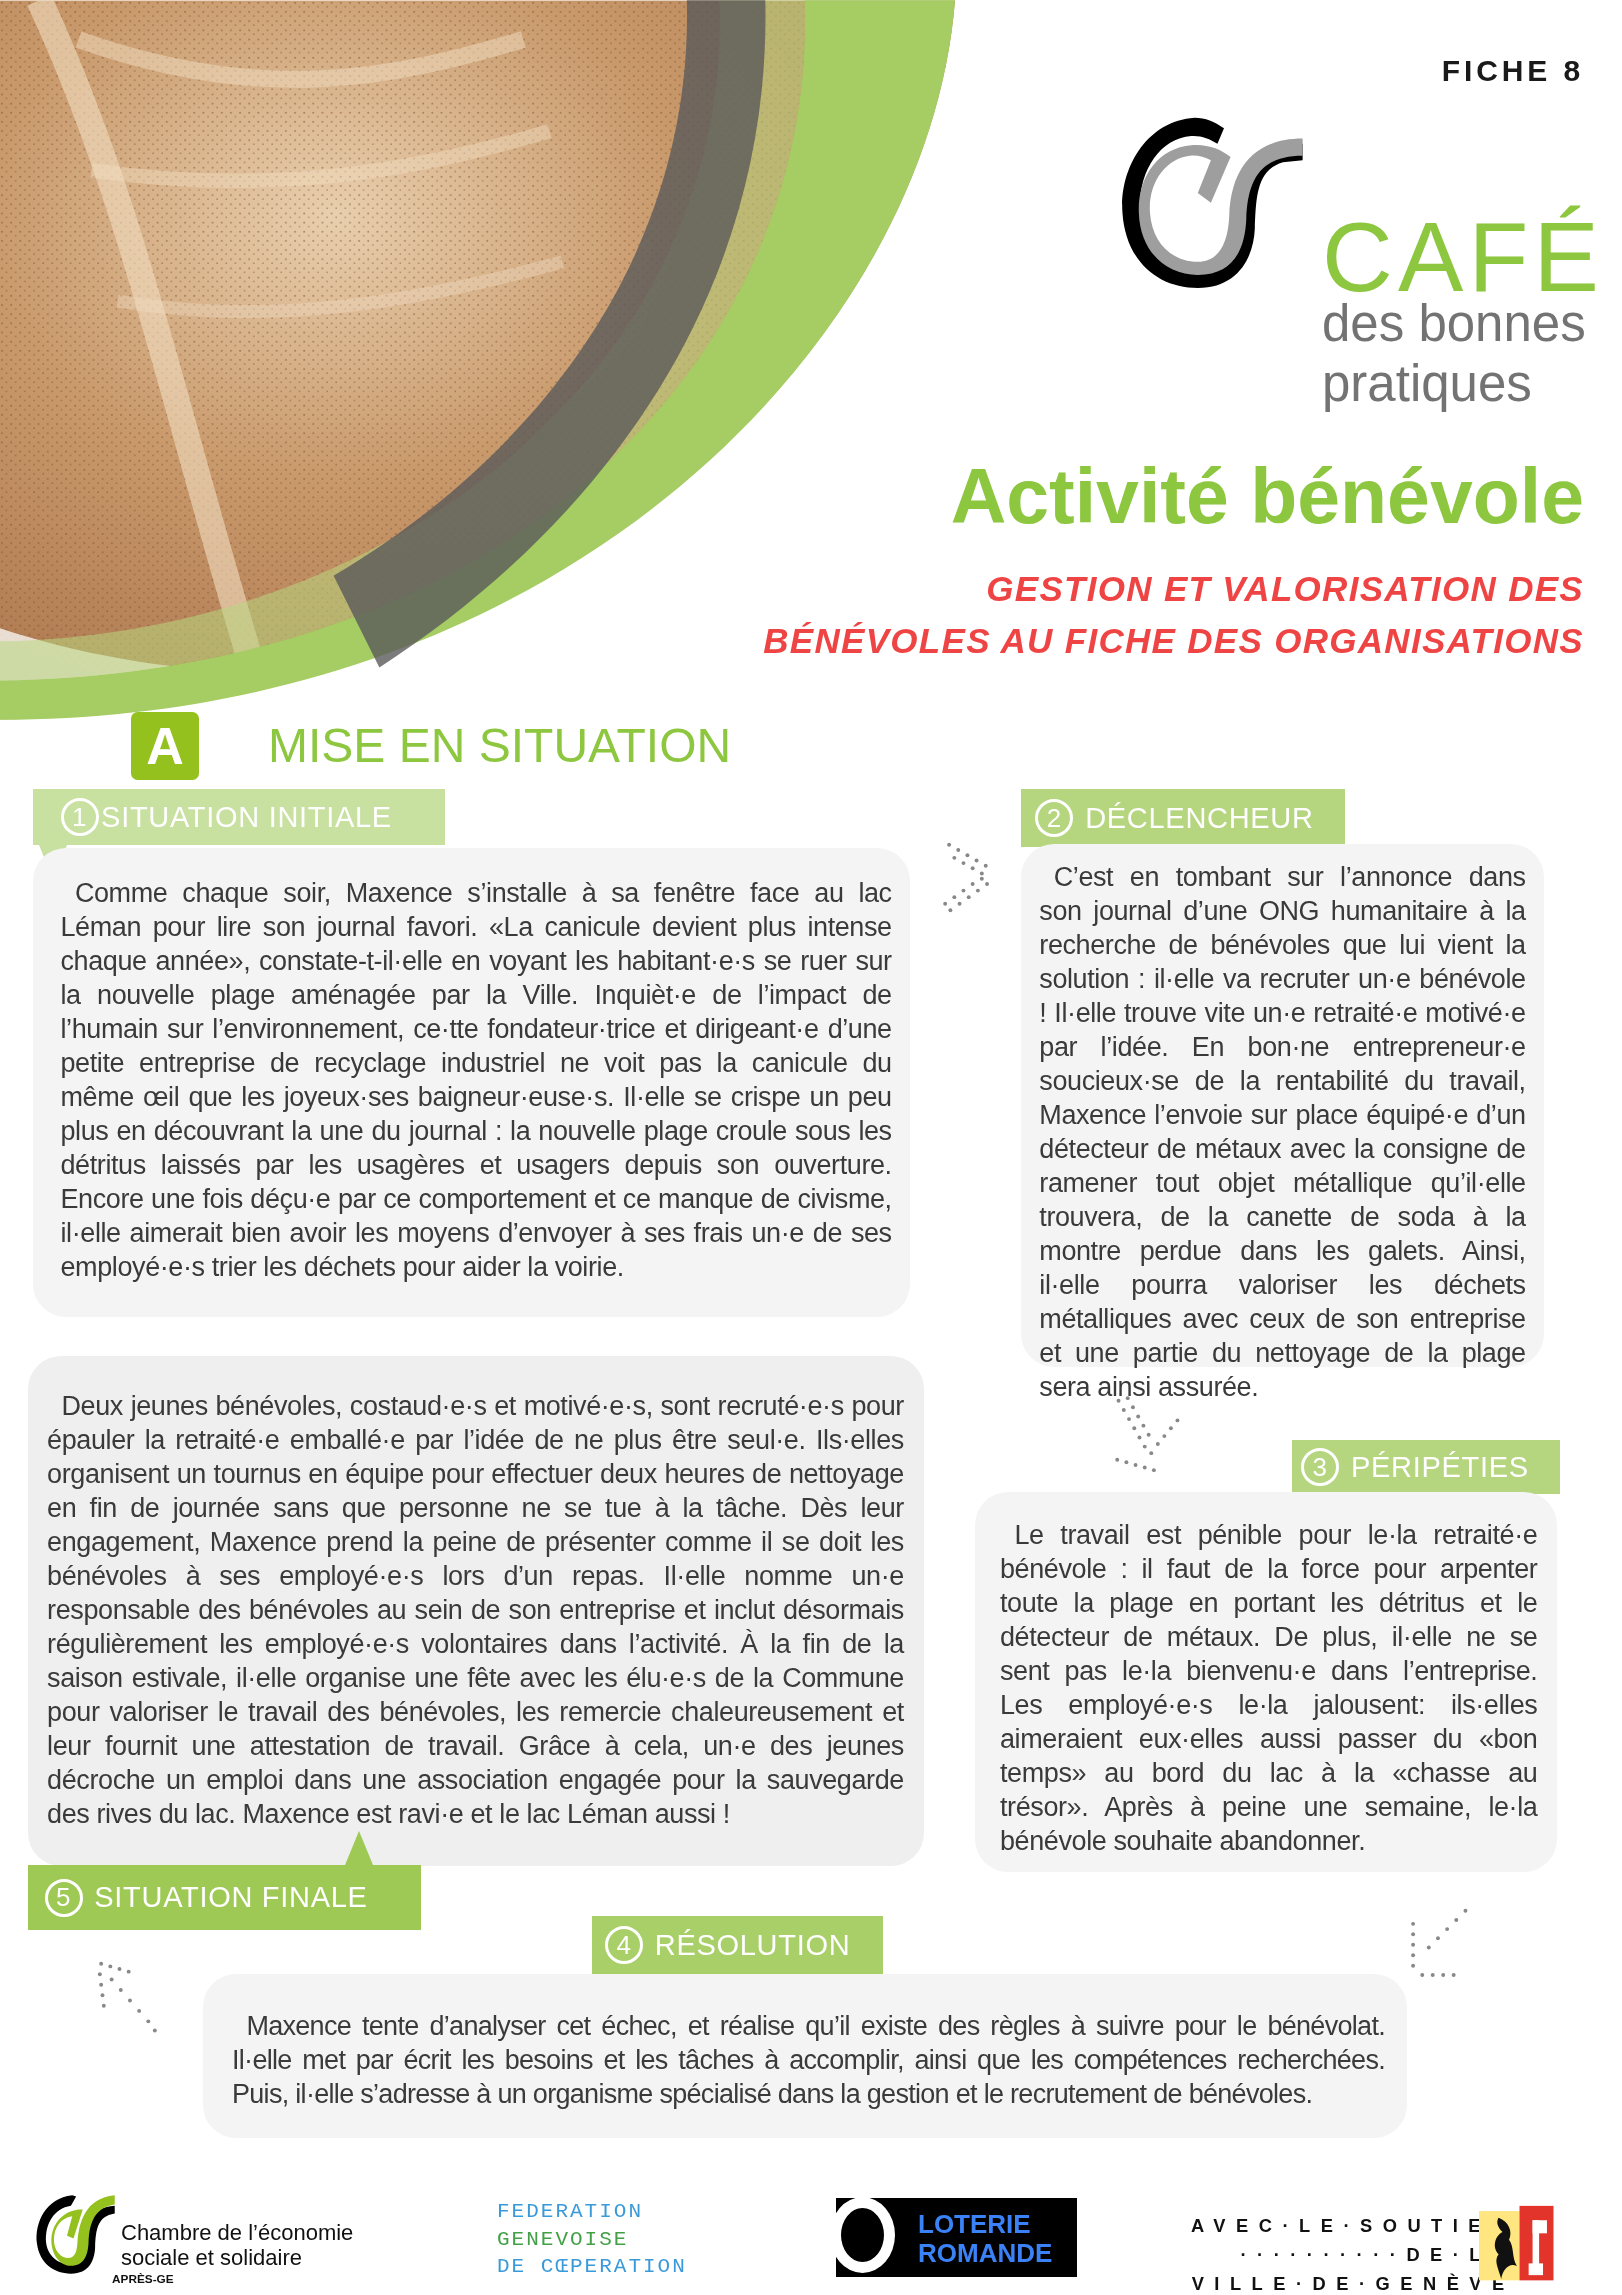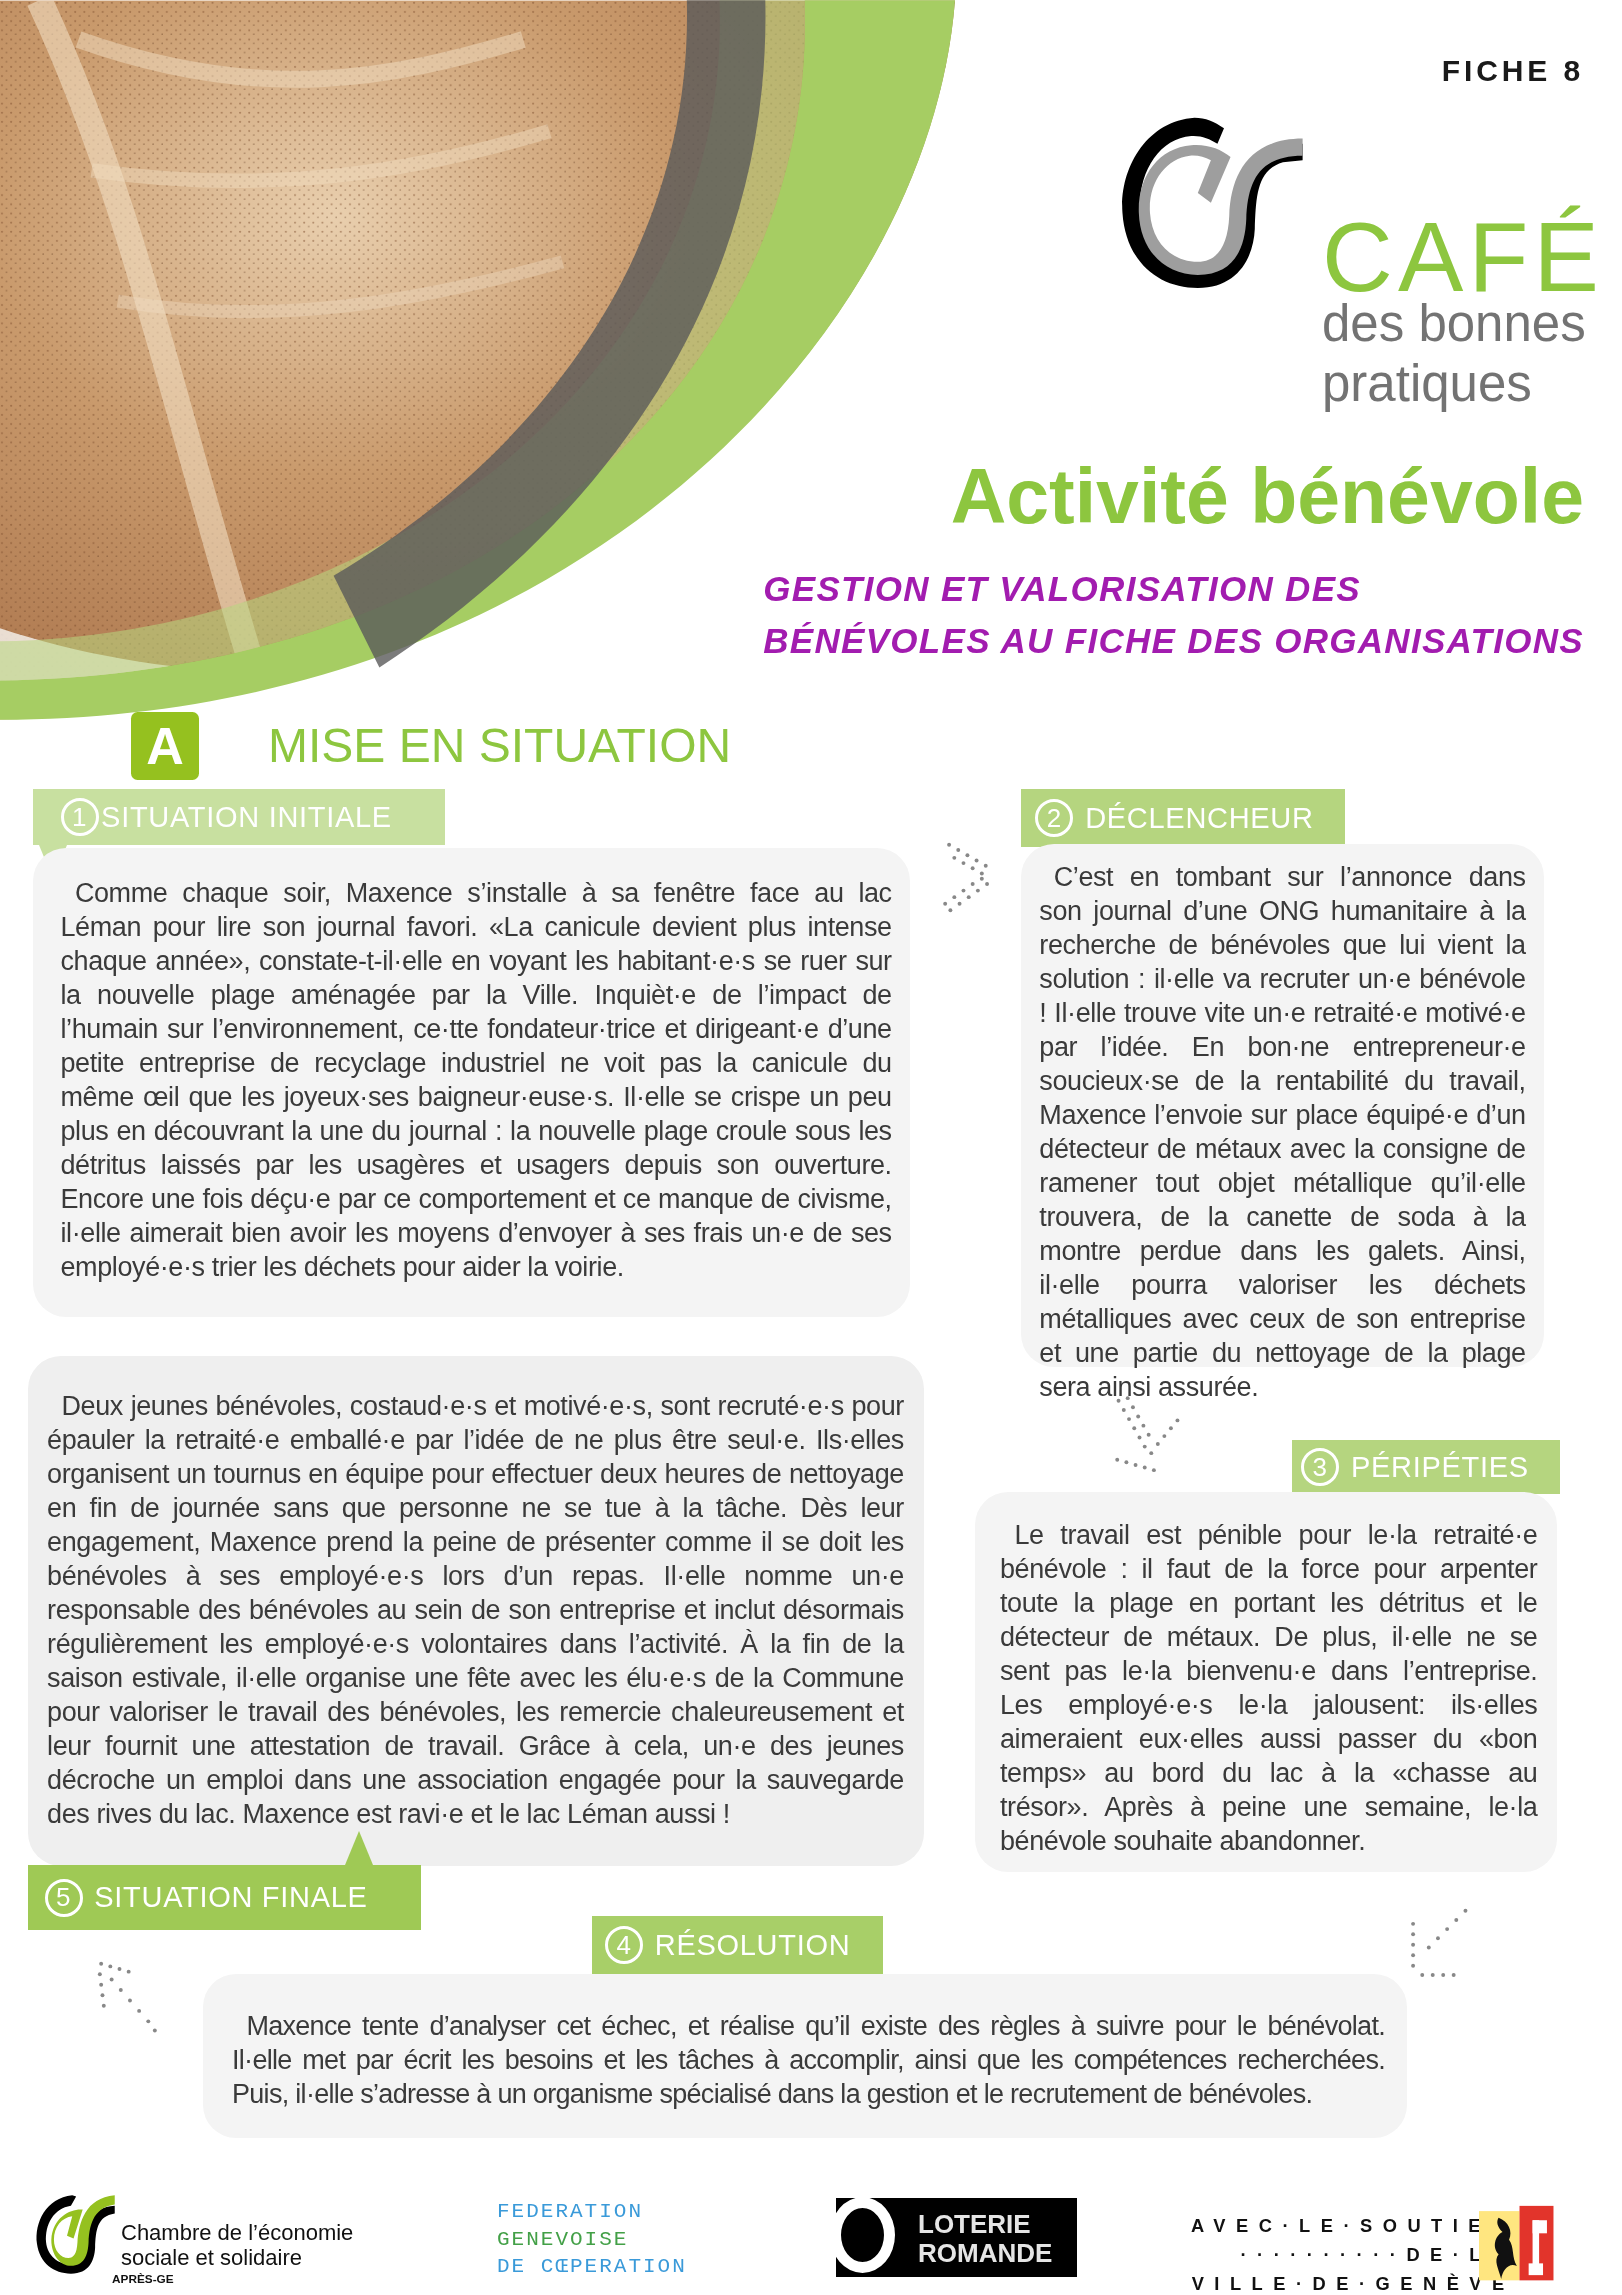--- a/index.html
+++ b/index.html
@@ -12,21 +12,21 @@
   .hero svg { width:100%; height:100%; display:block; }
 
   
   .fiche { right:39px; top:54px; font-size:30px; font-weight:700; letter-spacing:3.9px; color:#1a1a1a; }
   .logo { left:1106px; top:98px; width:497px; height:308px; }
   .logo-mark { position:absolute; left:0; top:0; width:236px; height:190px; }
   .cafe { position:absolute; left:216px; top:110px; font-size:98px; color:#8dc63f; font-weight:400; letter-spacing:5.2px; line-height:1; }
   .brand-sub { position:absolute; left:216px; top:196px; font-size:51px; font-weight:300; color:#737373; line-height:60px; }
 
   .title { right:39px; top:452px; font-size:77px; color:#8dc63f; font-weight:700; }
-  .subtitle { right:39px; top:563px; font-size:35px; font-weight:700; font-style:italic; color:#a21caf; line-height:52px; letter-spacing:1.3px; }
+  .subtitle { right:39px; top:563px; text-align:right; font-size:35px; font-weight:700; font-style:italic; color:#ef4444; line-height:52px; letter-spacing:1.3px; }
 
   
   .badgeA { left:131px; top:712px; width:68px; height:68px; background:#95c11f; border-radius:6.5px;
             color:#fff; font-size:52px; font-weight:700; text-align:center; line-height:69px; }
   .sectionA { left:268px; top:712px; font-size:48px; color:#8dc63f; line-height:68px; }
 
   
   .tab { position:absolute; background:#b5d57f; color:#fff; font-size:29px; display:flex; align-items:center; letter-spacing:0.7px; }
   .tab.dark { background:#a0c957; }
   .circle { display:inline-flex; width:38px; height:38px; border:3.3px solid #fff; border-radius:50%;
@@ -47,21 +47,21 @@
   
   .footer { left:0; top:2172px; width:1623px; height:123px; }
   .apres { position:absolute; left:33px; top:18.3px; width:340px; height:92px; }
   .apres .mark { position:absolute; left:0; top:0; width:85px; height:85px; }
   .apres .t1 { position:absolute; left:88px; top:29.4px; font-size:22px; color:#111; line-height:25px; }
   .apres .t2 { position:absolute; left:79px; top:82px; font-size:11.8px; font-weight:700; color:#111; }
   .fgc { position:absolute; left:497px; top:26px; font-size:21px; line-height:27.5px; letter-spacing:2px; font-family:"Liberation Mono", monospace; color:#3a9ad9; }
   .fgc span { display:block; }
   .loterie { position:absolute; left:836px; top:26px; width:241px; height:79px; background:#000; }
   .loterie .ring { position:absolute; left:-6.5px; top:-1.3px; width:65px; height:76px; border:11.8px solid #fff; border-radius:50%; box-sizing:border-box; }
-  .loterie .txt { position:absolute; left:82px; top:11.8px; color:#e5e5e5; font-weight:700; font-size:26px; line-height:29px; }
+  .loterie .txt { position:absolute; left:82px; top:11.8px; color:#3b82f6; font-weight:700; font-size:26px; line-height:29px; }
   .geneve { position:absolute; left:1191px; top:39px; font-size:18.3px; font-weight:700; letter-spacing:10.5px; color:#111; line-height:29px; text-align:right; }
   .blason { position:absolute; left:1479px; top:26px; width:98px; height:85px; }
 </style>
 </head>
 <body>
 
 <div class="abs hero">
   <svg viewBox="0 0 1460 1100" xmlns="http://www.w3.org/2000/svg">
     <defs>
       <radialGradient id="foam" cx="0.35" cy="0.3" r="0.8">

